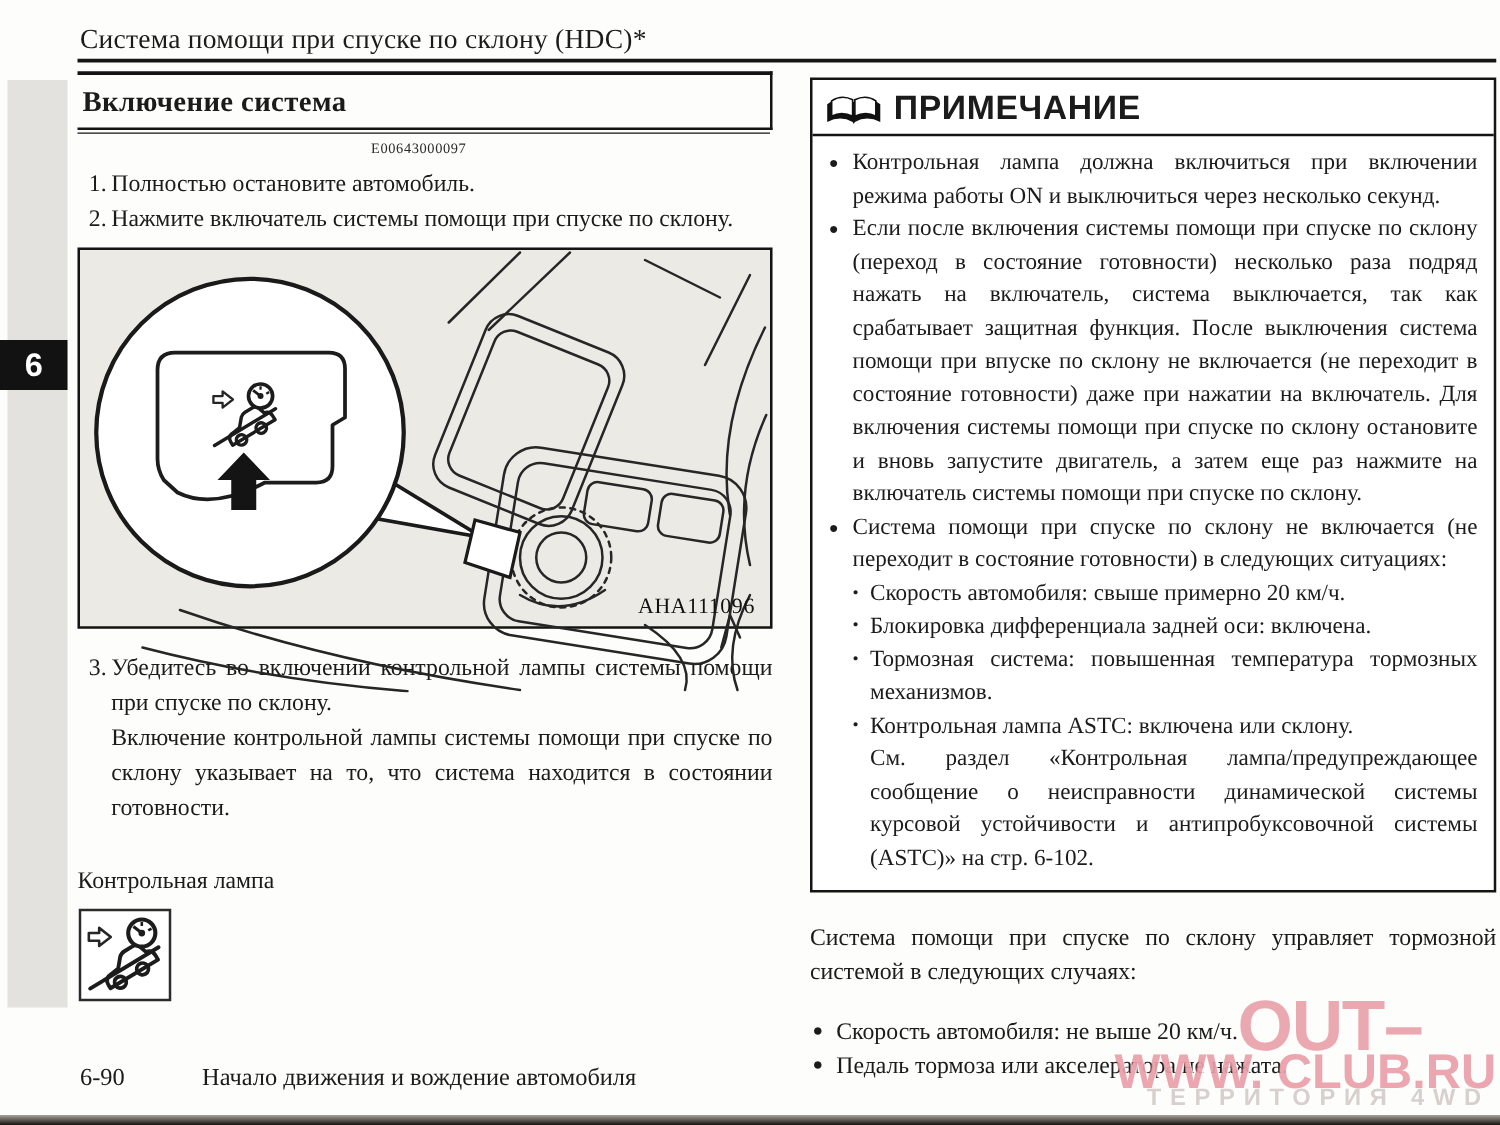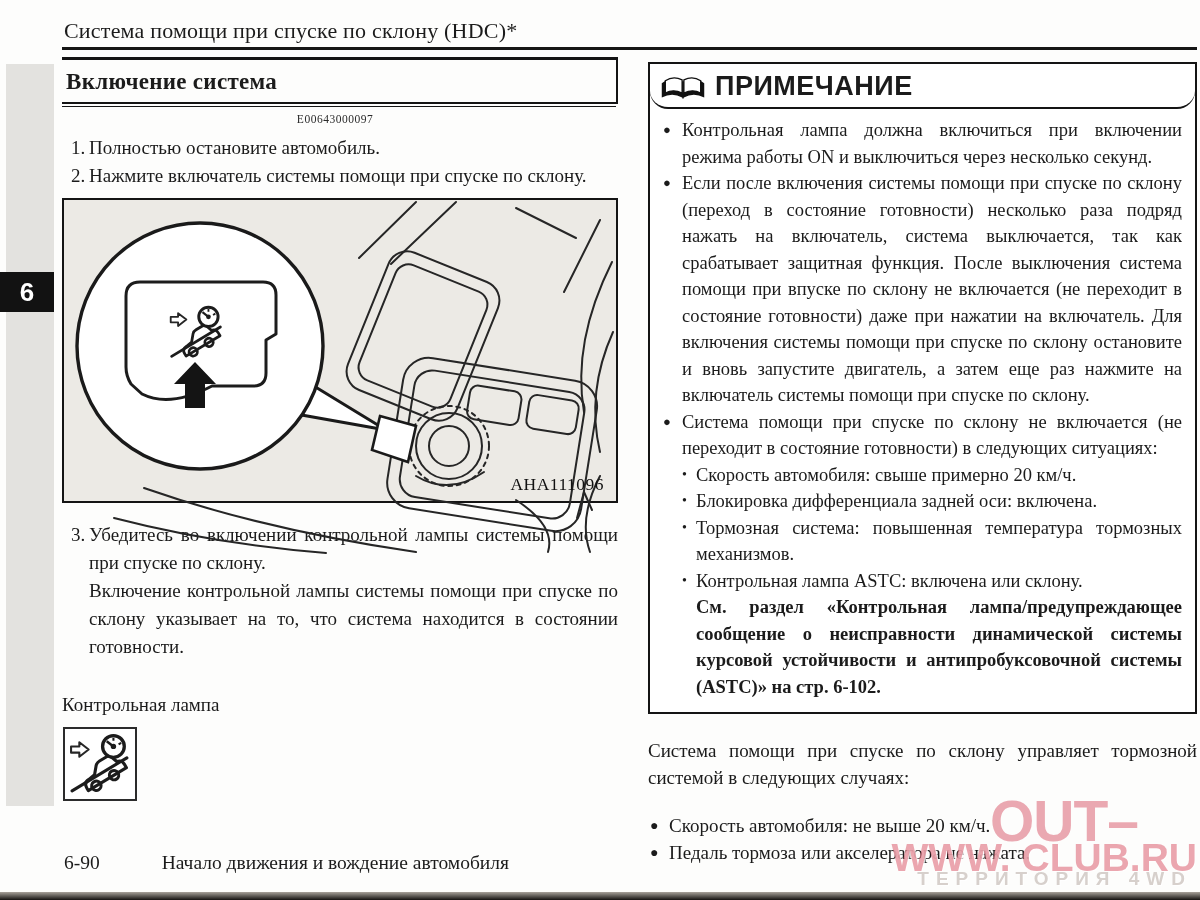--- a/index.html
+++ b/index.html
@@ -43,30 +43,30 @@
     display:flex; align-items:center; justify-content:center; }
 
   
   .footer { position:absolute; left:64px; top:852px; font-size:19.5px; }
   .footer .pageno { display:inline-block; }
   .footer .foottitle { display:inline-block; margin-left:57px; }
 
   
   .col-right { position:absolute; left:648px; top:62px; width:549px; }
   .note-box { border:2px solid #141414; background:#fff; }
-  .note-header { display:flex; align-items:center; gap:9px; padding:5px 10px 4px 10px; border-bottom:2px solid #141414;border-radius:18px; }
+  .note-header { display:flex; align-items:center; gap:9px; padding:5px 10px 4px 10px; border-bottom:2px solid #141414; }
   .note-header .nh-title { font-family:"Liberation Sans", sans-serif; font-weight:bold; font-size:27px; letter-spacing:0.5px; }
   .note-body { padding:8px 13px 12px 13px; font-size:18.5px; line-height:26.5px; }
   .nb { display:flex; }
   .nb .dot { flex:none; width:19px; font-size:13px; line-height:26.5px; }
   .nb p { flex:1; text-align:justify; }
   .sub { display:flex; margin-left:19px; }
   .sub .sdot { flex:none; width:14px; font-size:14px; line-height:26.5px; }
   .sub p { flex:1; text-align:justify; }
-  .see-also { margin-left:33px; text-align:justify;font-weight:bold; }
+  .see-also { margin-left:33px; text-align:justify; }
 
   .para { margin-top:23px; font-size:19px; line-height:27px; text-align:justify; }
   .cond-list { margin-top:21px; }
   .cond { display:flex; font-size:19px; line-height:27px; }
   .cond .dot { flex:none; width:21px; padding-left:2px; font-size:14px; line-height:27px; }
   .para2 { margin-top:22px; font-size:19px; line-height:27px; text-align:justify; }
 
   
   .watermark { position:absolute; right:0; top:0; width:964px; height:900px; pointer-events:none; z-index:6; }
   .wm1 { position:absolute; right:62px; top:788px; font-family:"Liberation Sans", sans-serif; font-weight:800; font-size:57px;

